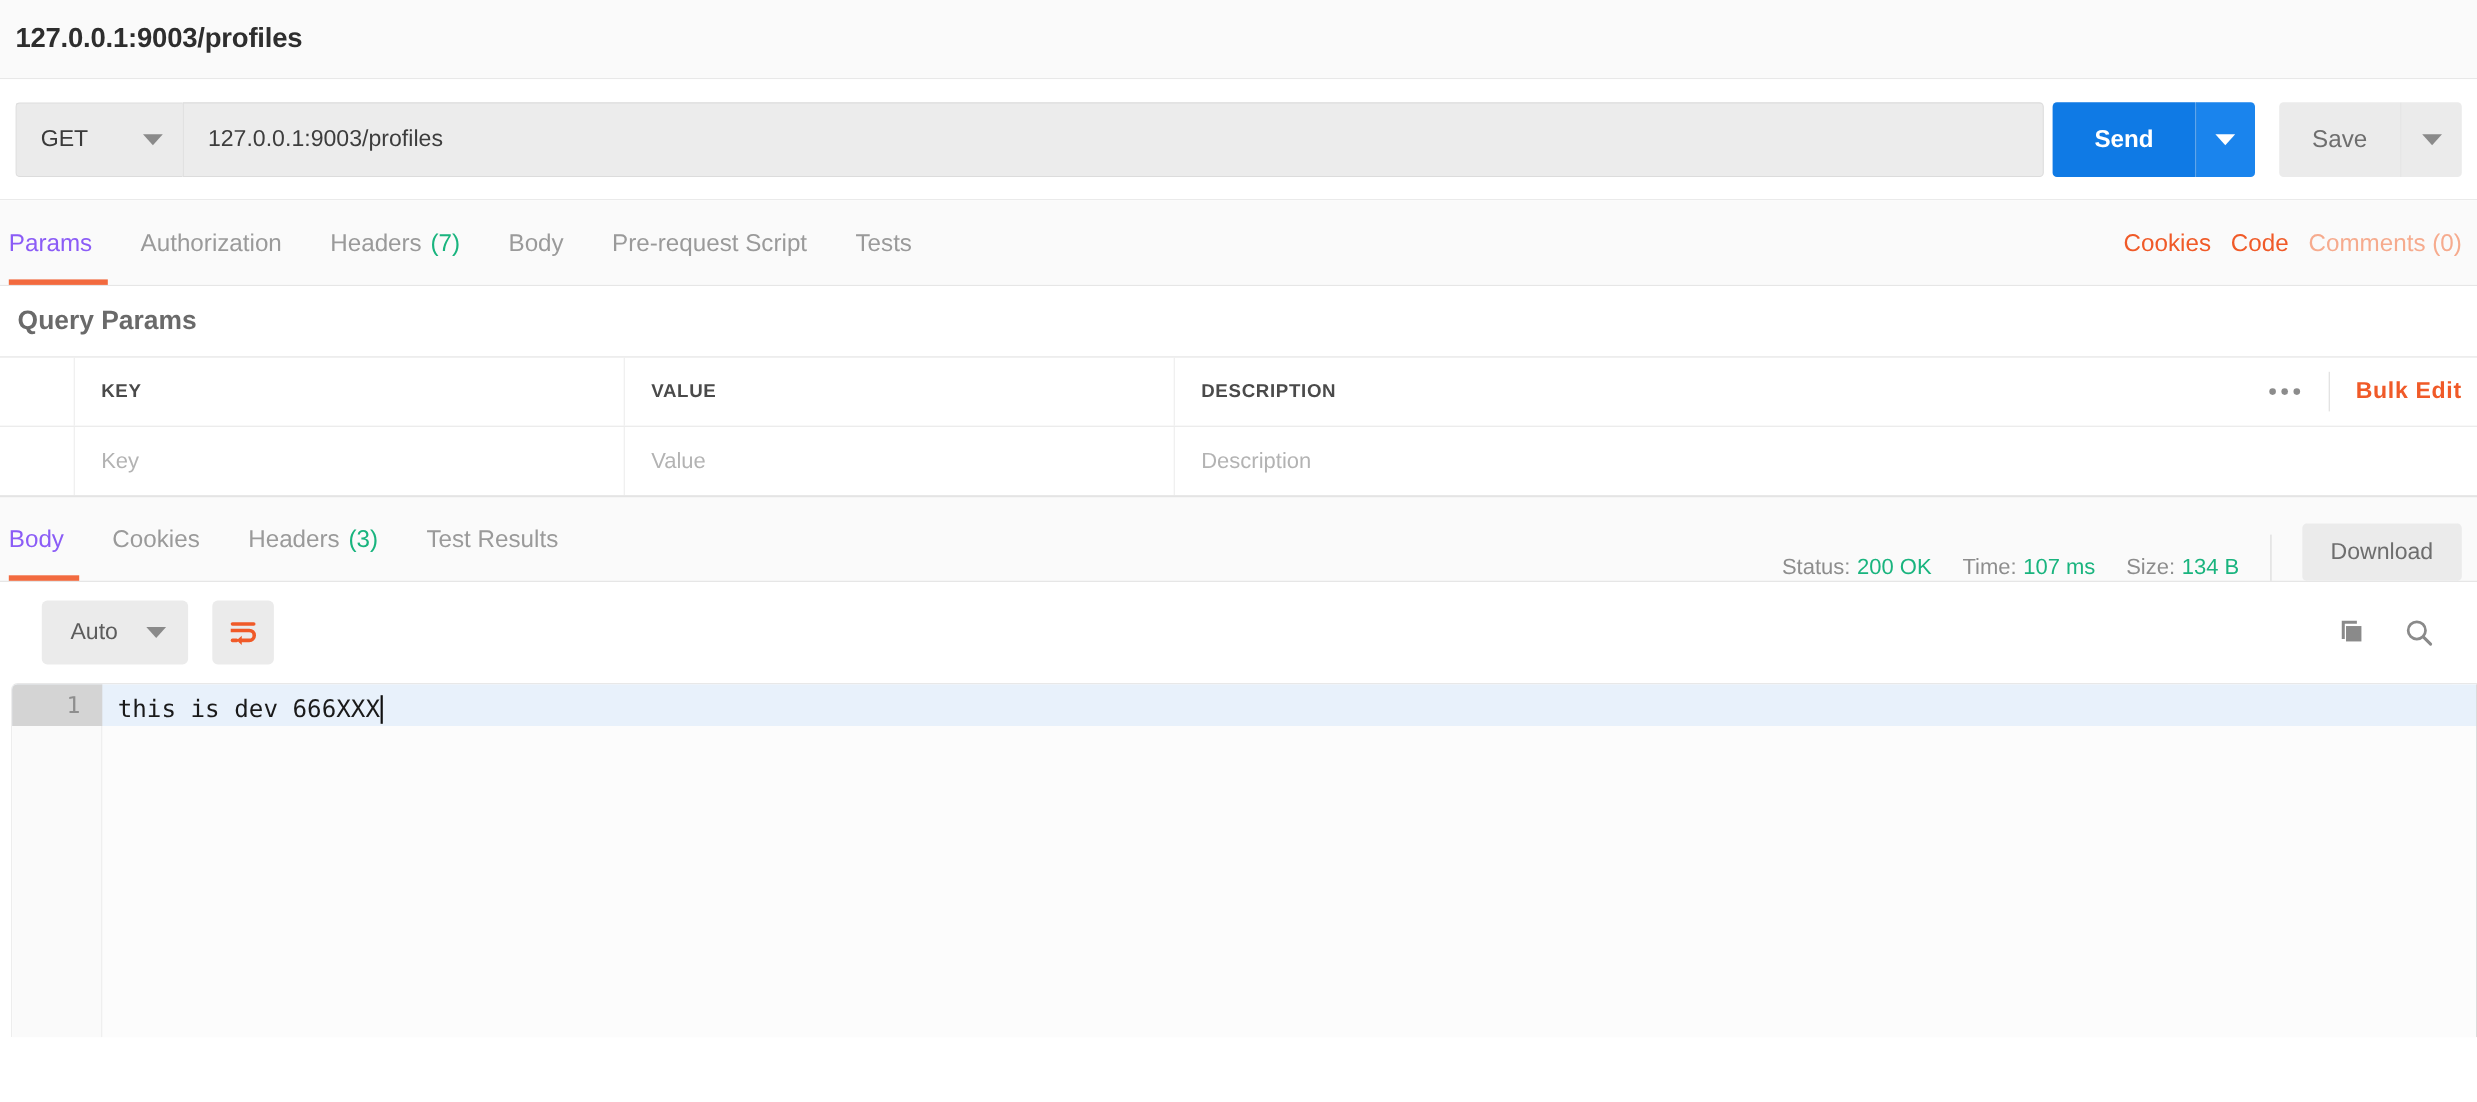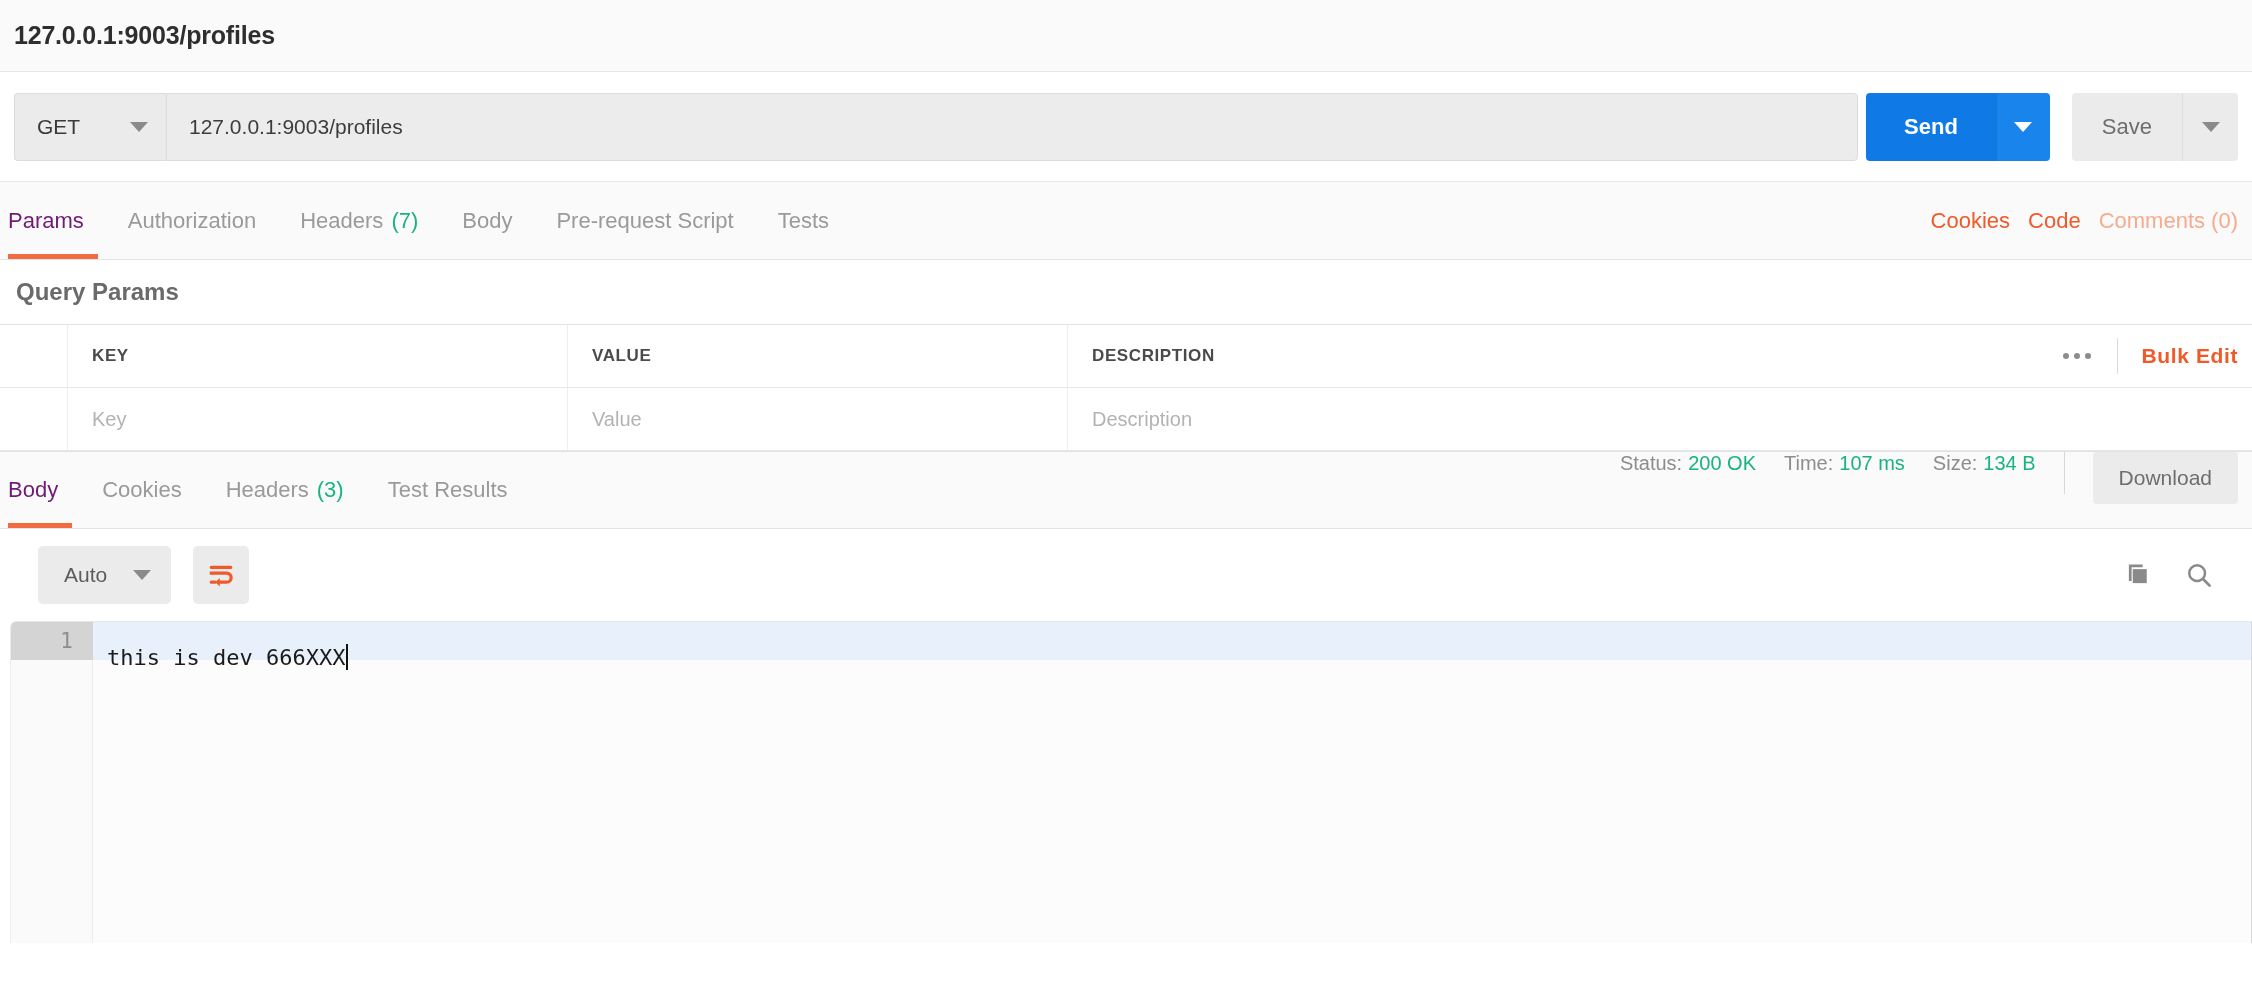--- a/index.html
+++ b/index.html
@@ -103,21 +103,21 @@
   }
   .tablist { display: flex; align-items: stretch; }
   .tab {
     display: flex; align-items: center;
     padding: 0 22px;
     font-size: 22px; color: #9a9a9a;
     cursor: pointer;
     position: relative;
   }
   .tab.first { padding-left: 8px; }
-  .tab.active { color: #701a75; }
+  .tab.active { color: #8b5cf6; }
   .tab.active::after {
     content: ""; position: absolute;
     left: 8px; right: 8px; bottom: 0; height: 5px;
     background: #f26a3f;
   }
   .tab .badge { color: #19b47e; margin-left: 8px; }
   .req-links {
     margin-left: auto; display: flex; align-items: center;
     gap: 18px; padding-right: 14px;
   }
@@ -165,21 +165,21 @@
   }
 
   
   .resp-head {
     height: 78px; background: #fafafa;
     border-top: 1px solid #e2e2e2;
     border-bottom: 1px solid #e2e2e2;
     display: flex; align-items: stretch;
   }
   .resp-meta {
-    margin-left: auto; display: flex; align-items: flex-start;
+    margin-left: auto; display: flex; align-items: flex-end;
     gap: 28px; padding-right: 14px; font-size: 20px;
   }
   .meta-item { color: #8d8d8d; white-space: nowrap; }
   .meta-item b { color: #19b47e; font-weight: normal; margin-left: 6px; }
   .meta-div { width: 1px; height: 42px; background: #d8d8d8; }
   .dl-btn {
     background: #ebebeb; color: #6e6e6e; font-size: 21px;
     height: 52px; padding: 0 26px; border: none; border-radius: 4px;
     cursor: pointer; display: flex; align-items: center;
   }
@@ -240,21 +240,21 @@
     position: absolute; left: 0; top: 0; bottom: 0; width: 82px;
     background: #d4d4d4;
   }
   .ln {
     position: absolute; left: 0; width: 62px; top: 0; height: 38px;
     display: flex; align-items: center; justify-content: flex-end;
     font-family: "DejaVu Sans Mono", monospace;
     font-size: 21px; color: #8e8e8e;
   }
   .code-text {
-    position: absolute; left: 96px; top: 16px; height: 38px;
+    position: absolute; left: 96px; top: 4px; height: 38px;
     display: flex; align-items: center;
     font-family: "DejaVu Sans Mono", monospace;
     font-size: 22px; color: #1a1a1a; white-space: pre;
   }
   .caret-bar {
     display: inline-block; width: 2px; height: 26px;
     background: #111111; margin-left: 1px;
   }
   .right-edge {
     position: absolute; right: 0; top: 0; bottom: 0;

